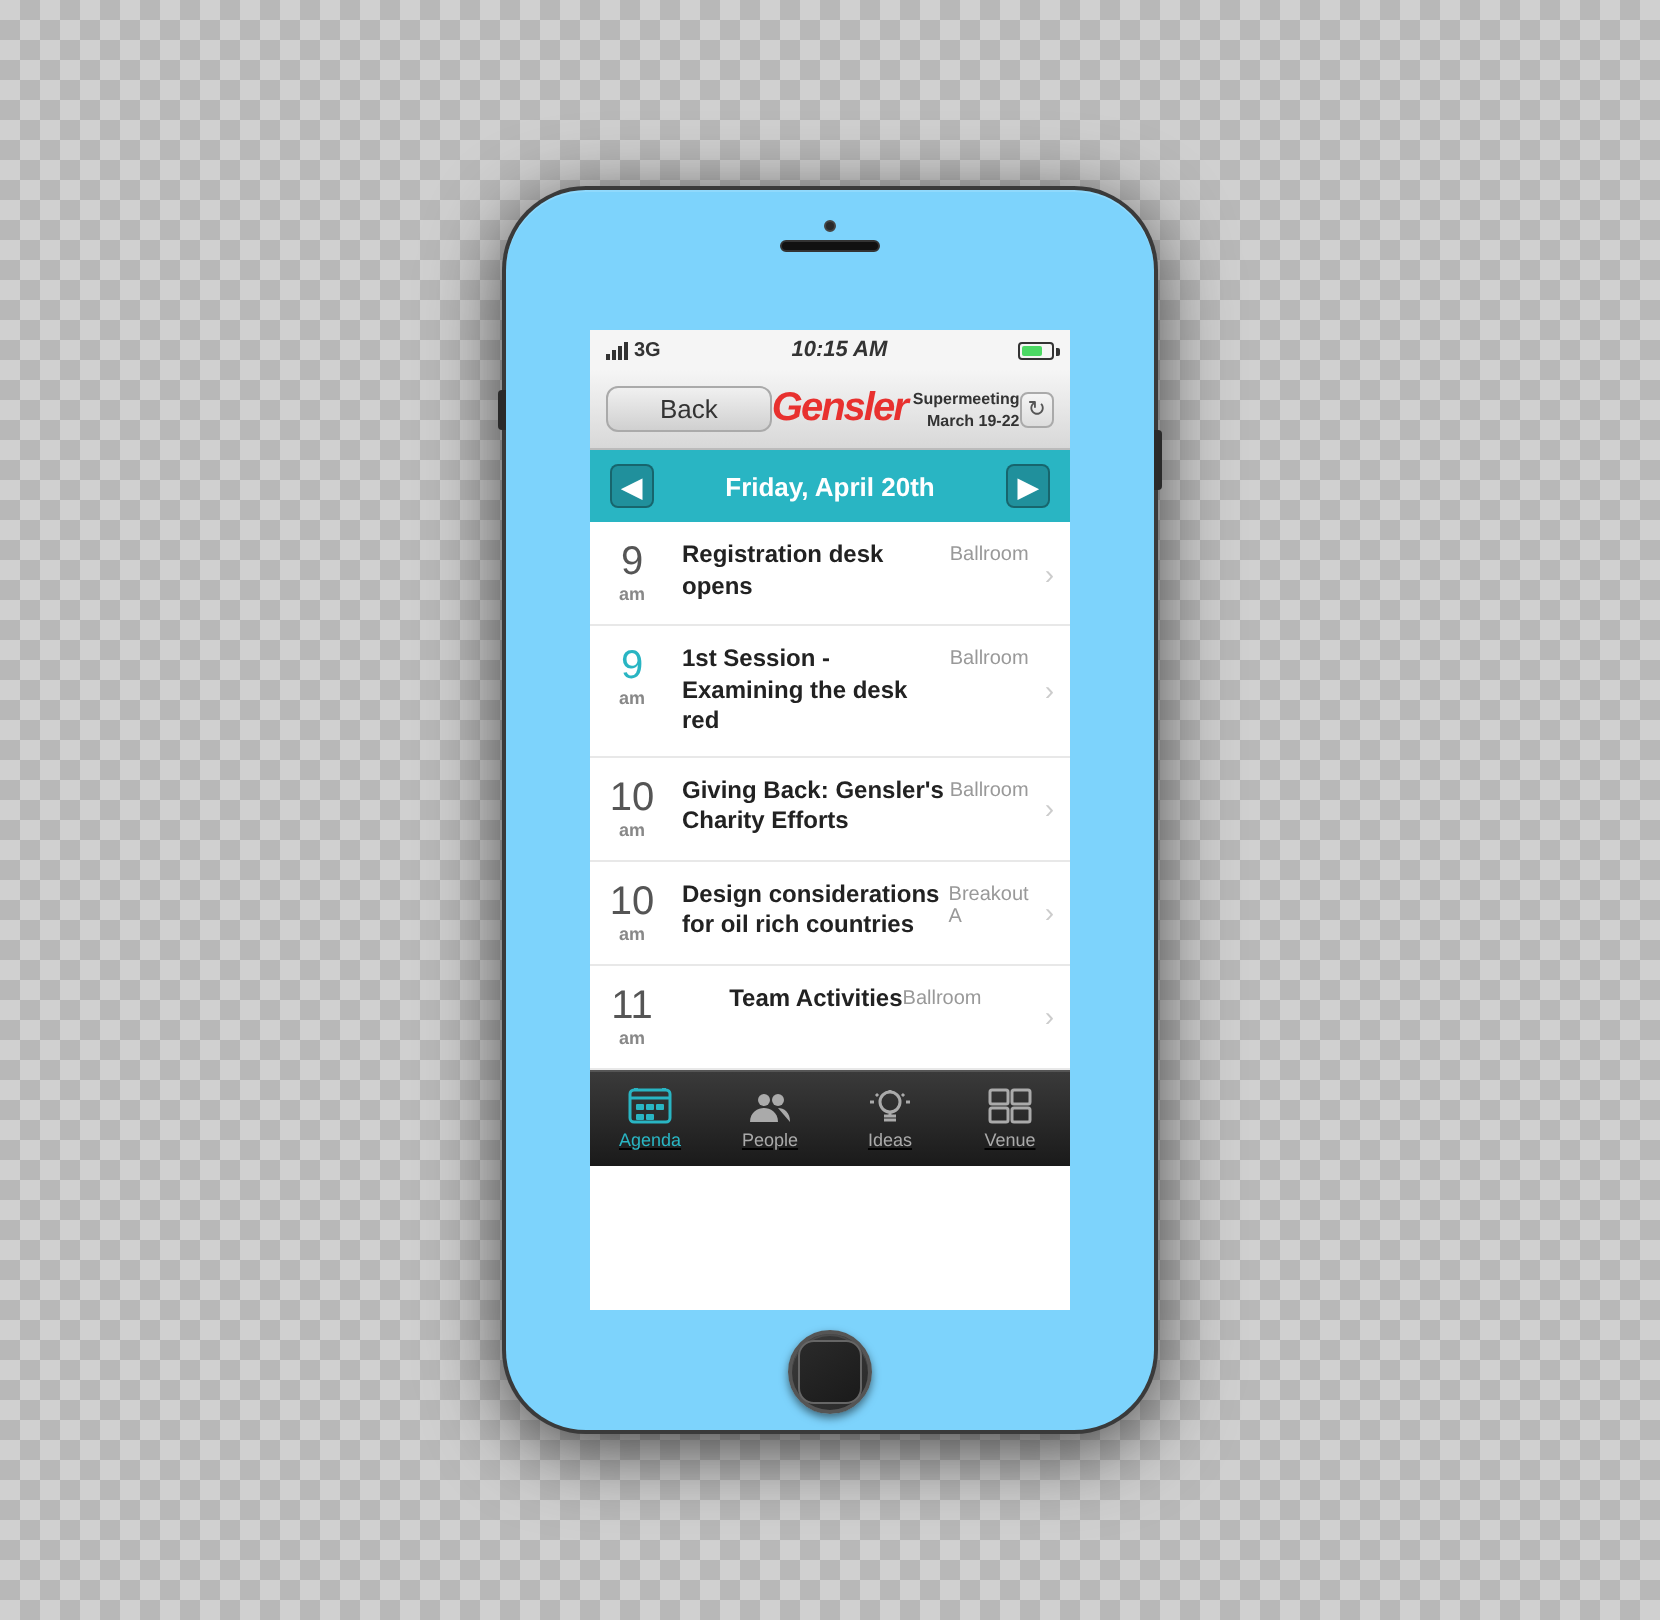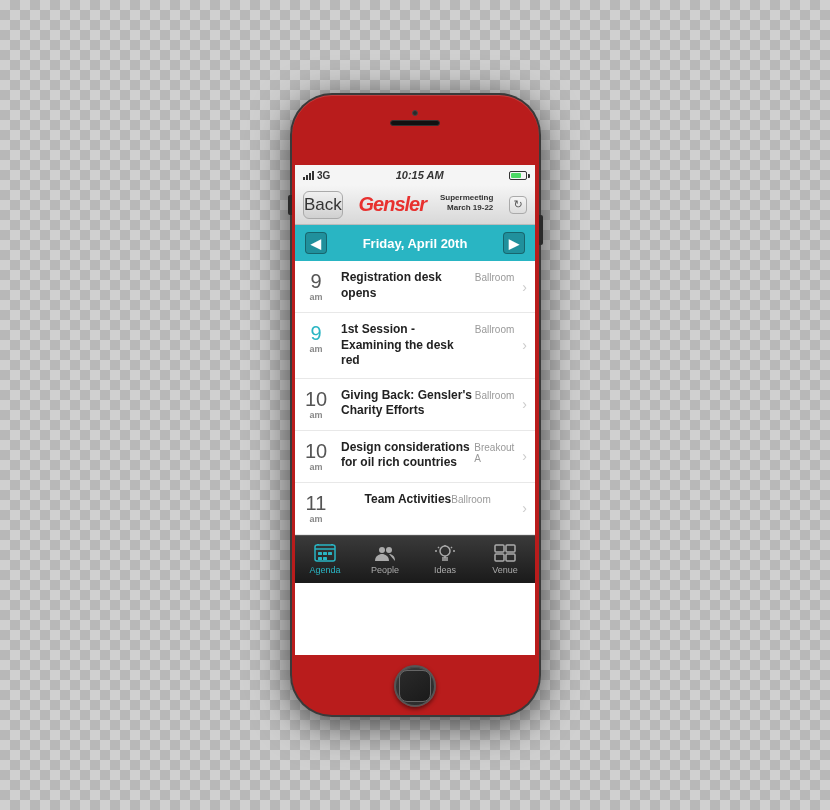--- a/index.html
+++ b/index.html
@@ -15,23 +15,23 @@
       background-color: #d0d0d0;
       display: flex;
       justify-content: center;
       align-items: center;
       width: 830px;
       height: 810px;
       font-family: 'Helvetica Neue', Helvetica, Arial, sans-serif;
     }
 
     .phone-outer {
-      width: 247px;
+      width: 324px;
       height: 620px;
-      background: #b91c1c;
+      background: #7dd3fc;
       border-radius: 40px;
       position: relative;
       box-shadow:
         0 0 0 2px #3a3a3a,
         0 8px 40px rgba(0,0,0,0.7),
         inset 0 1px 0 rgba(255,255,255,0.15);
       display: flex;
       flex-direction: column;
       align-items: center;
     }
@@ -83,41 +83,41 @@
       align-items: center;
       justify-content: space-between;
       padding: 6px 8px;
       border-bottom: 1px solid #bbb;
       height: 40px;
     }
     .back-btn {
       background: linear-gradient(to bottom, #f0f0f0, #d0d0d0);
       border: 1px solid #aaa;
       border-radius: 6px;
-      padding: 3px 0;
-      font-size: 17px;
+      padding: 3px 26px;
+      font-size: 13px;
       color: #333;
       font-weight: 500;
       text-align: right;
     }
     .nav-logo {
       font-size: 20px;
       font-weight: 900;
       color: #e8312f;
       font-style: italic;
       letter-spacing: -1px;
     }
     .nav-meeting {
       font-size: 8px;
       font-weight: 600;
       color: #333;
       text-align: right;
       line-height: 1.3;
     }
-    .nav-brand { display: flex; align-items: flex-start; gap: 14px; }
+    .nav-brand { display: flex; align-items: flex-end; gap: 3px; }
 
     .refresh-btn {
       width: 18px; height: 18px;
       border: 1.5px solid #aaa;
       border-radius: 4px;
       background: linear-gradient(to bottom, #f5f5f5, #ddd);
       display: flex; align-items: center; justify-content: center;
       font-size: 11px;
       color: #555;
     }
@@ -217,20 +217,21 @@
       height: 48px;
     }
     .tab-item {
       flex: 1;
       display: flex;
       flex-direction: column;
       align-items: center;
       justify-content: center;
       gap: 2px;
       padding: 4px 0;
+      text-decoration: underline;
     }
     .tab-item.active { }
     .tab-icon {
       width: 24px; height: 20px;
       display: flex; align-items: center; justify-content: center;
     }
     .tab-label {
       font-size: 9px;
       font-weight: 500;
       color: #aaa;

